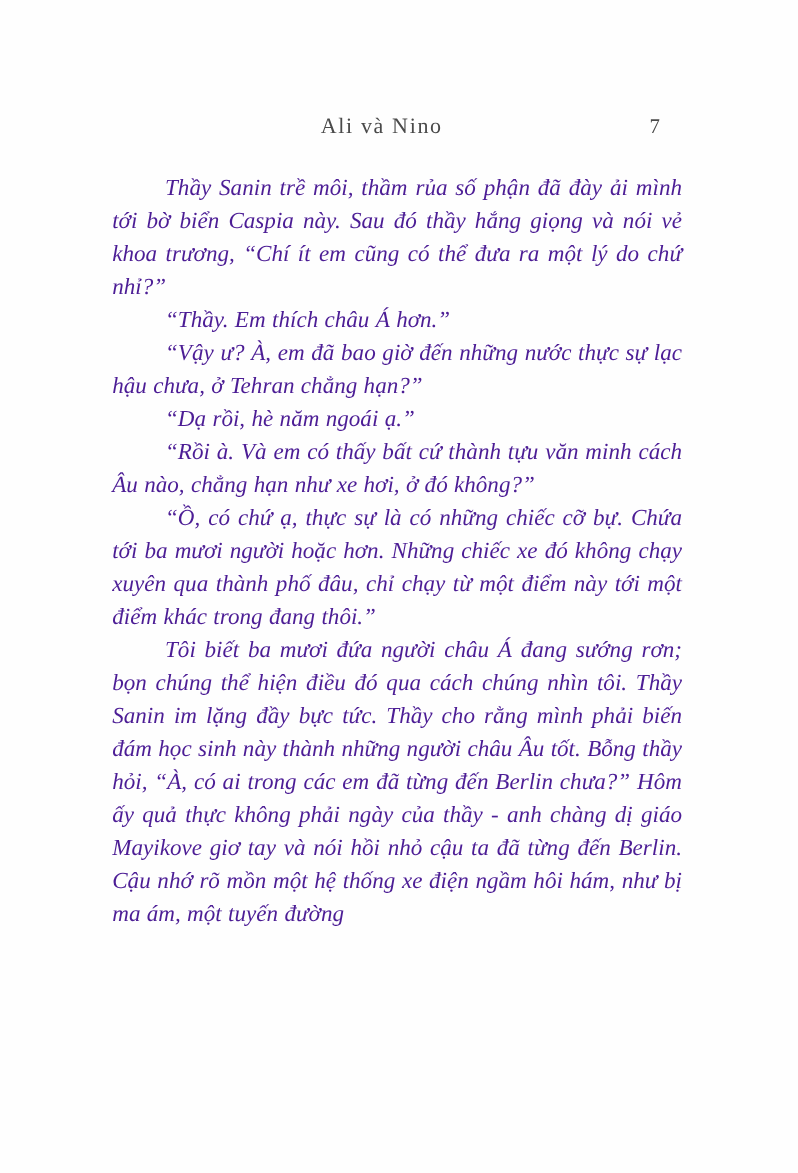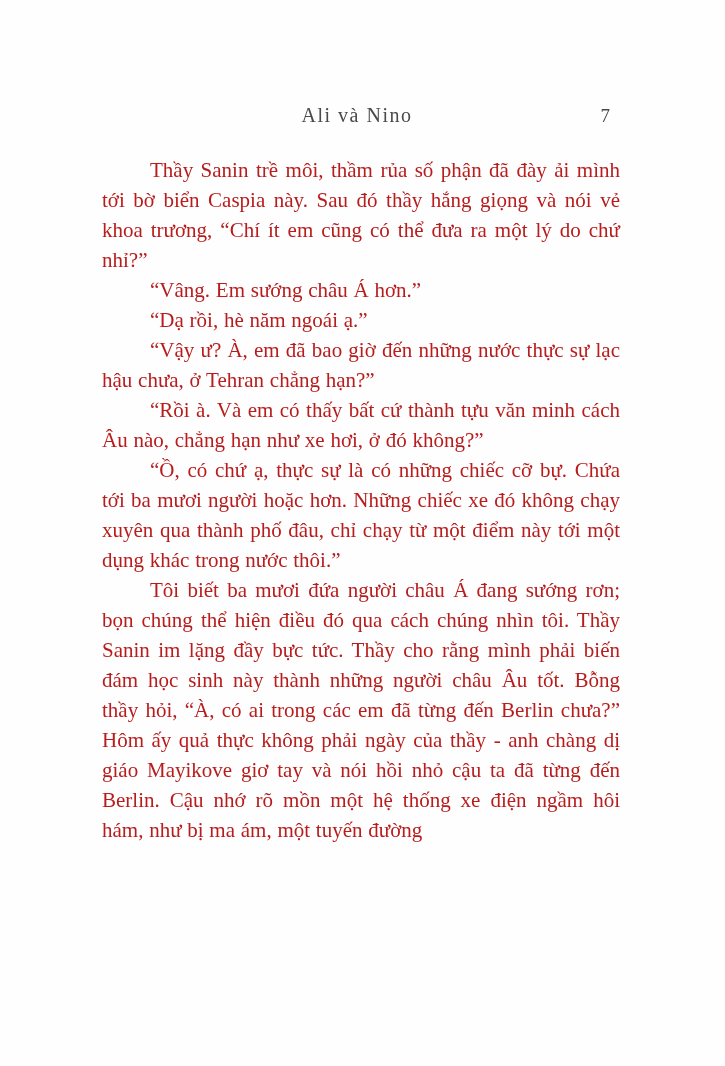--- a/index.html
+++ b/index.html
@@ -11,21 +11,21 @@
     position: relative;
     width: 725px;
     height: 1066px;
     background: #fefefe;
     font-family: "Liberation Serif", serif;
     overflow: hidden;
   }
   .header {
     position: absolute;
     top: 104px;
-    left: 98px;
+    left: 88px;
     width: 518px;
     height: 30px;
   }
   .running-title {
     display: block;
     text-align: center;
     font-size: 20px;
     letter-spacing: 1.5px;
     color: #4a4a4a;
     font-weight: 400;
@@ -42,34 +42,35 @@
     top: 155px;
     left: 102px;
     width: 518px;
   }
   .para {
     margin: 0;
     text-indent: 48px;
     text-align: justify;
     font-size: 21px;
     line-height: 30px;
-    color: #b91c1c;
+    color: #4c1d95;
     word-spacing: 0.5px;
+    font-style: italic;
   }
 </style>
 </head>
 <body>
 
 <div class="page">
   <div class="header">
     <span class="running-title">Ali và Nino</span>
     <span class="page-number">7</span>
   </div>
   <div class="text-block">
       <p class="para">Thầy Sanin trề môi, thầm rủa số phận đã đày ải mình tới bờ biển Caspia này. Sau đó thầy hắng giọng và nói vẻ khoa trương, “Chí ít em cũng có thể đưa ra một lý do chứ nhỉ?”</p>
-      <p class="para">“Vâng. Em sướng châu Á hơn.”</p>
+      <p class="para">“Thầy. Em thích châu Á hơn.”</p>
+      <p class="para">“Vậy ư? À, em đã bao giờ đến những nước thực sự lạc hậu chưa, ở Tehran chẳng hạn?”</p>
       <p class="para">“Dạ rồi, hè năm ngoái ạ.”</p>
-      <p class="para">“Vậy ư? À, em đã bao giờ đến những nước thực sự lạc hậu chưa, ở Tehran chẳng hạn?”</p>
       <p class="para">“Rồi à. Và em có thấy bất cứ thành tựu văn minh cách Âu nào, chẳng hạn như xe hơi, ở đó không?”</p>
-      <p class="para">“Ồ, có chứ ạ, thực sự là có những chiếc cỡ bự. Chứa tới ba mươi người hoặc hơn. Những chiếc xe đó không chạy xuyên qua thành phố đâu, chỉ chạy từ một điểm này tới một dụng khác trong nước thôi.”</p>
+      <p class="para">“Ồ, có chứ ạ, thực sự là có những chiếc cỡ bự. Chứa tới ba mươi người hoặc hơn. Những chiếc xe đó không chạy xuyên qua thành phố đâu, chỉ chạy từ một điểm này tới một điểm khác trong đang thôi.”</p>
       <p class="para">Tôi biết ba mươi đứa người châu Á đang sướng rơn; bọn chúng thể hiện điều đó qua cách chúng nhìn tôi. Thầy Sanin im lặng đầy bực tức. Thầy cho rằng mình phải biến đám học sinh này thành những người châu Âu tốt. Bỗng thầy hỏi, “À, có ai trong các em đã từng đến Berlin chưa?” Hôm ấy quả thực không phải ngày của thầy - anh chàng dị giáo Mayikove giơ tay và nói hồi nhỏ cậu ta đã từng đến Berlin. Cậu nhớ rõ mồn một hệ thống xe điện ngầm hôi hám, như bị ma ám, một tuyến đường</p>
     </div>
 </div>
 
 </body></html>

